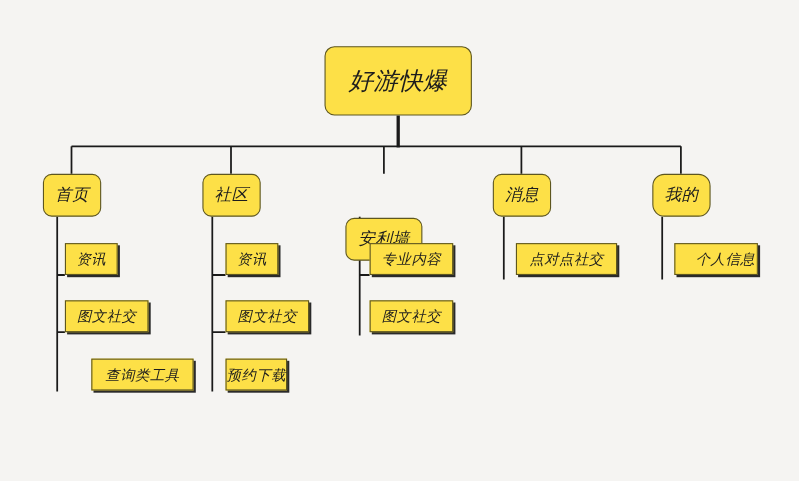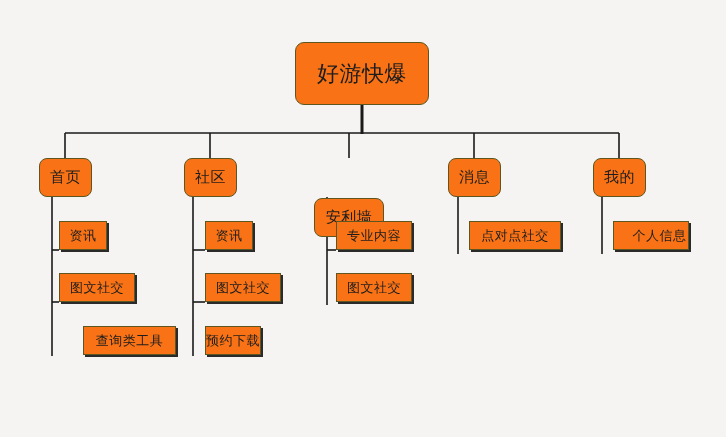--- a/index.html
+++ b/index.html
@@ -23,28 +23,29 @@
     position: absolute;
     left: 0;
     top: 0;
     width: 726px;
     height: 437px;
     pointer-events: none;
   }
   .node {
     position: absolute;
     box-sizing: border-box;
-    background: #f97316;
+    background: #fde047;
     border: 1px solid #6b6228;
     color: #1d1d1d;
     display: flex;
     align-items: center;
     justify-content: center;
     white-space: nowrap;
     letter-spacing: 0.5px;
+    font-style: italic;
   }
   .node-root {
     border-radius: 9px;
     border: 1.5px solid #5d5620;
     font-size: 22px;
     box-shadow: 0 0 0 0 transparent;
   }
   .node-l2 {
     border-radius: 8px;
     border: 1.5px solid #5d5620;
@@ -120,21 +121,21 @@
       </div>
       <div class="node node-l3" style="left: 336px; top: 273px; width: 76px; height: 29px;">
         <span>图文社交</span>
       </div>
       <div class="node node-l2" style="left: 448px; top: 158px; width: 53px; height: 39px;">
         <span>消息</span>
       </div>
       <div class="node node-l3" style="left: 469px; top: 221px; width: 92px; height: 29px;">
         <span>点对点社交</span>
       </div>
-      <div class="node node-l2" style="left: 593px; top: 158px; width: 53px; height: 39px;">
+      <div class="node node-l2" style="left: 593px; top: 158px; width: 53px; height: 39px; border-radius: 11px;">
         <span>我的</span>
       </div>
       <div class="node node-l3" style="left: 613px; top: 221px; width: 76px; height: 29px; padding-left: 17px;">
         <span>个人信息</span>
       </div>
     </div>
 
 </div>
 
 </body></html>

